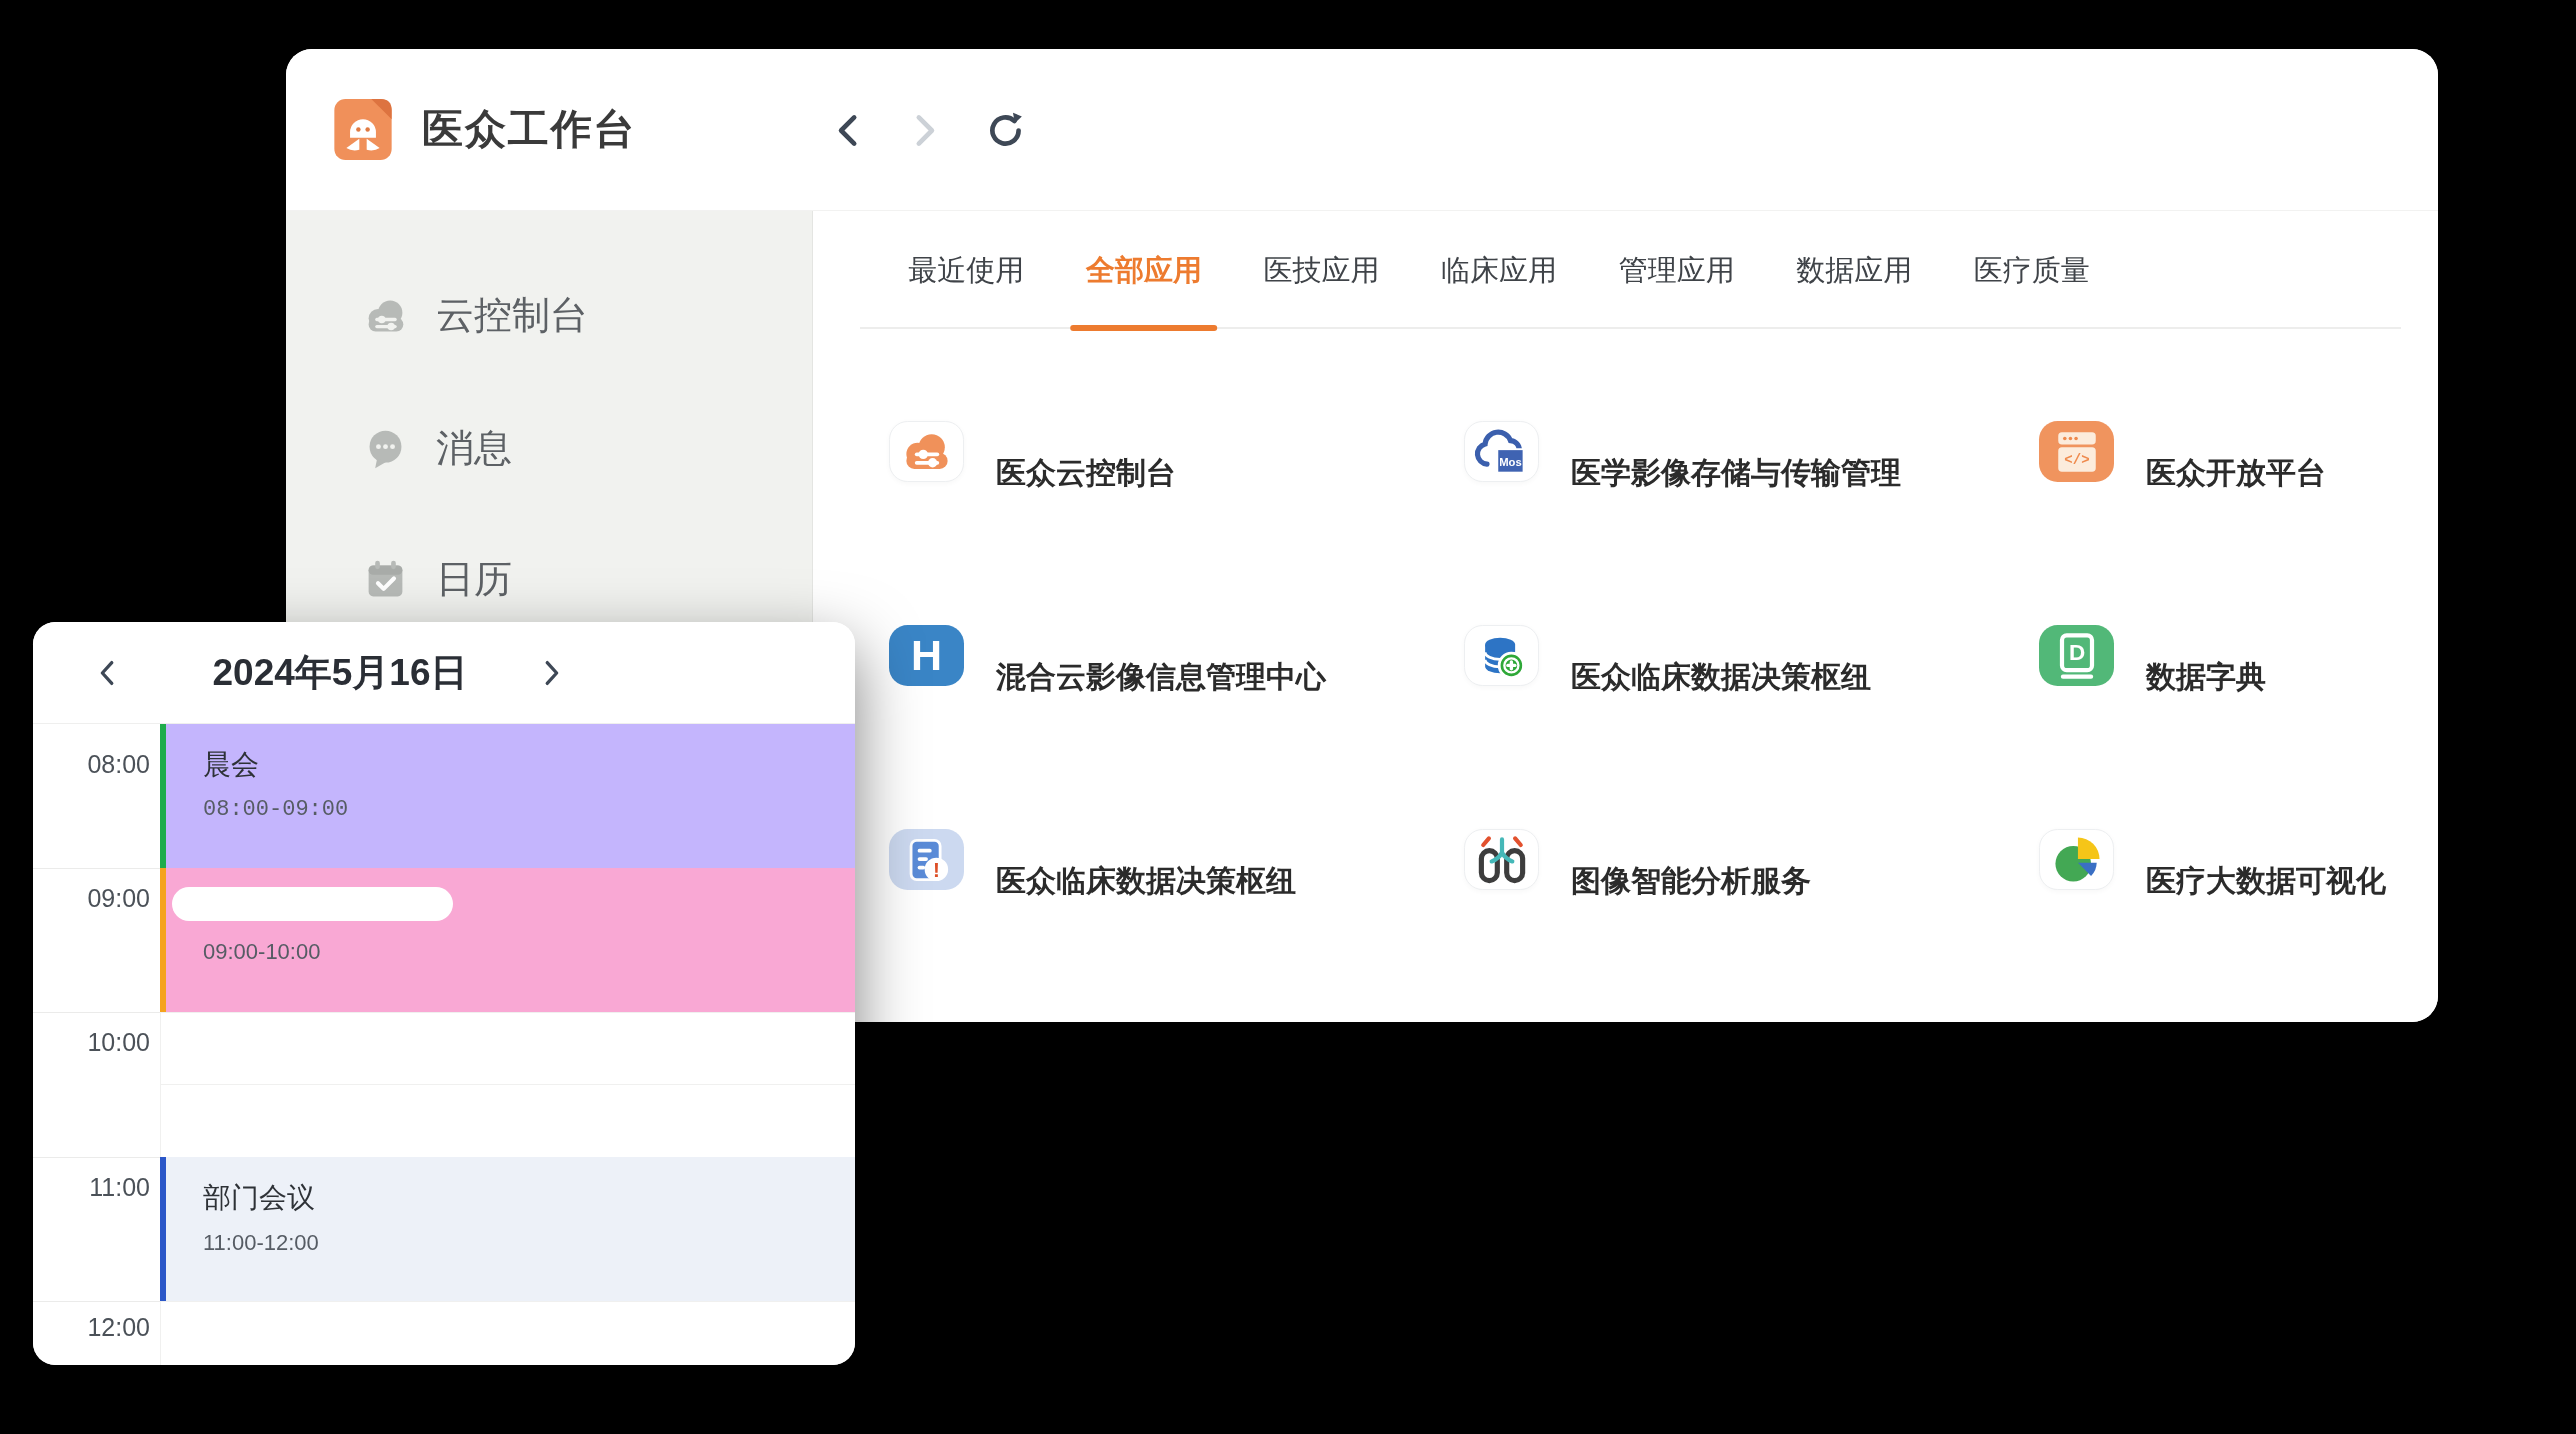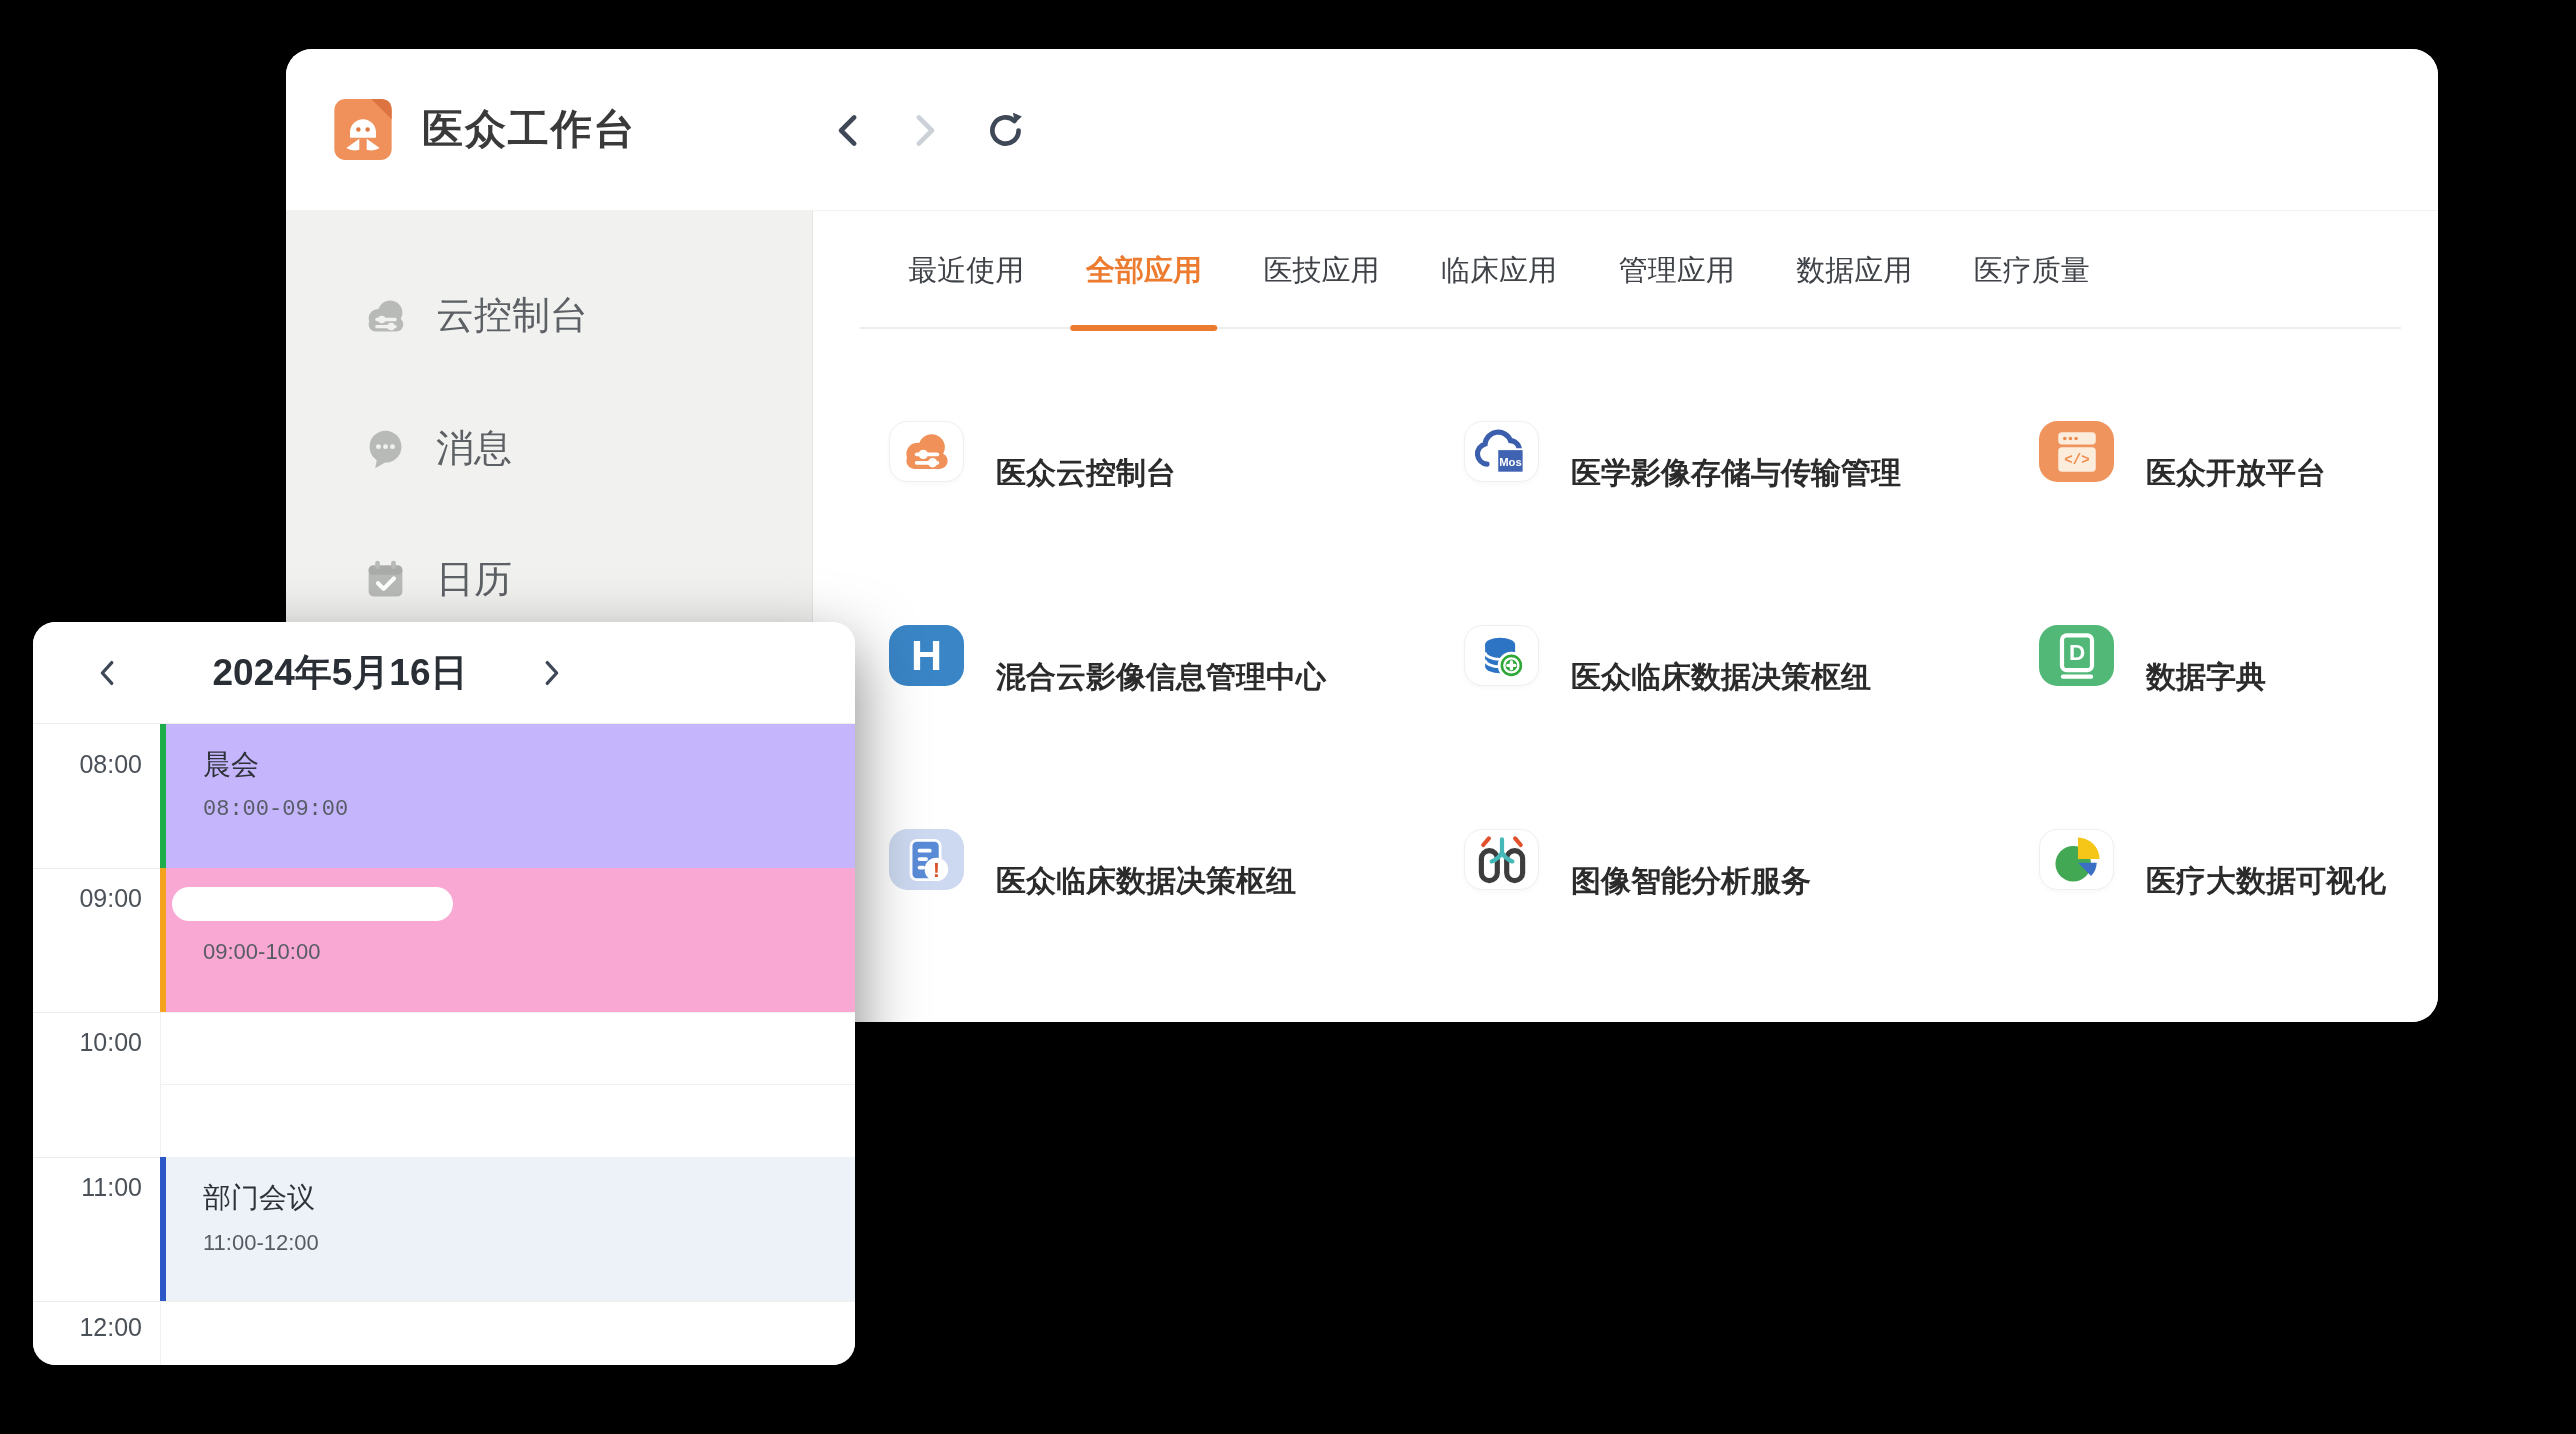--- a/index.html
+++ b/index.html
@@ -54,21 +54,21 @@
   }
   .cal-header { position:relative; height:101px; background:#fff; }
   .cal-title { position:absolute; left:307px; top:50%; transform:translate(-50%,-50%); font-size:37px; font-weight:600; color:#2a2e35; white-space:nowrap; }
   .cal-nav { position:absolute; top:34px; width:34px; height:34px; cursor:pointer; }
   .cal-prev { left:58px; } .cal-next { left:501px; }
 
   .cal-body { position:absolute; left:0; top:101px; right:0; bottom:0; background:#fff; border-top:0.9px solid #efefee; }
   .gut-line { position:absolute; left:0; width:127px; height:0.9px; background:#ebebea; }
   .cnt-line { position:absolute; left:127px; right:0; height:0.9px; background:#f0f0ef; }
   .v-line { position:absolute; left:127px; top:0; bottom:0; width:0.9px; background:#f0f0ef; }
-  .hour-label { position:absolute; left:0; width:121px; padding-right:12px; text-align:right; font-size:25px; color:#4b5158; }
+  .hour-label { position:absolute; left:8px; width:121px; padding-right:12px; text-align:right; font-size:25px; color:#4b5158; }
 
   .event { position:absolute; left:127px; right:0; height:144px; border-left:6.5px solid; padding:22.3px 0 0 37px; cursor:pointer; }
   .event-title { font-size:28px; font-weight:500; color:#2e3237; margin-bottom:13px; }
   .event-time { font-size:22px; color:#565c64; }
   .redacted-pill { width:281px; height:34px; background:#fff; border-radius:17px; margin:-3.7px 0 18.6px -31px; }
 
   svg { display:block; }
 </style>
 </head>
 <body>

